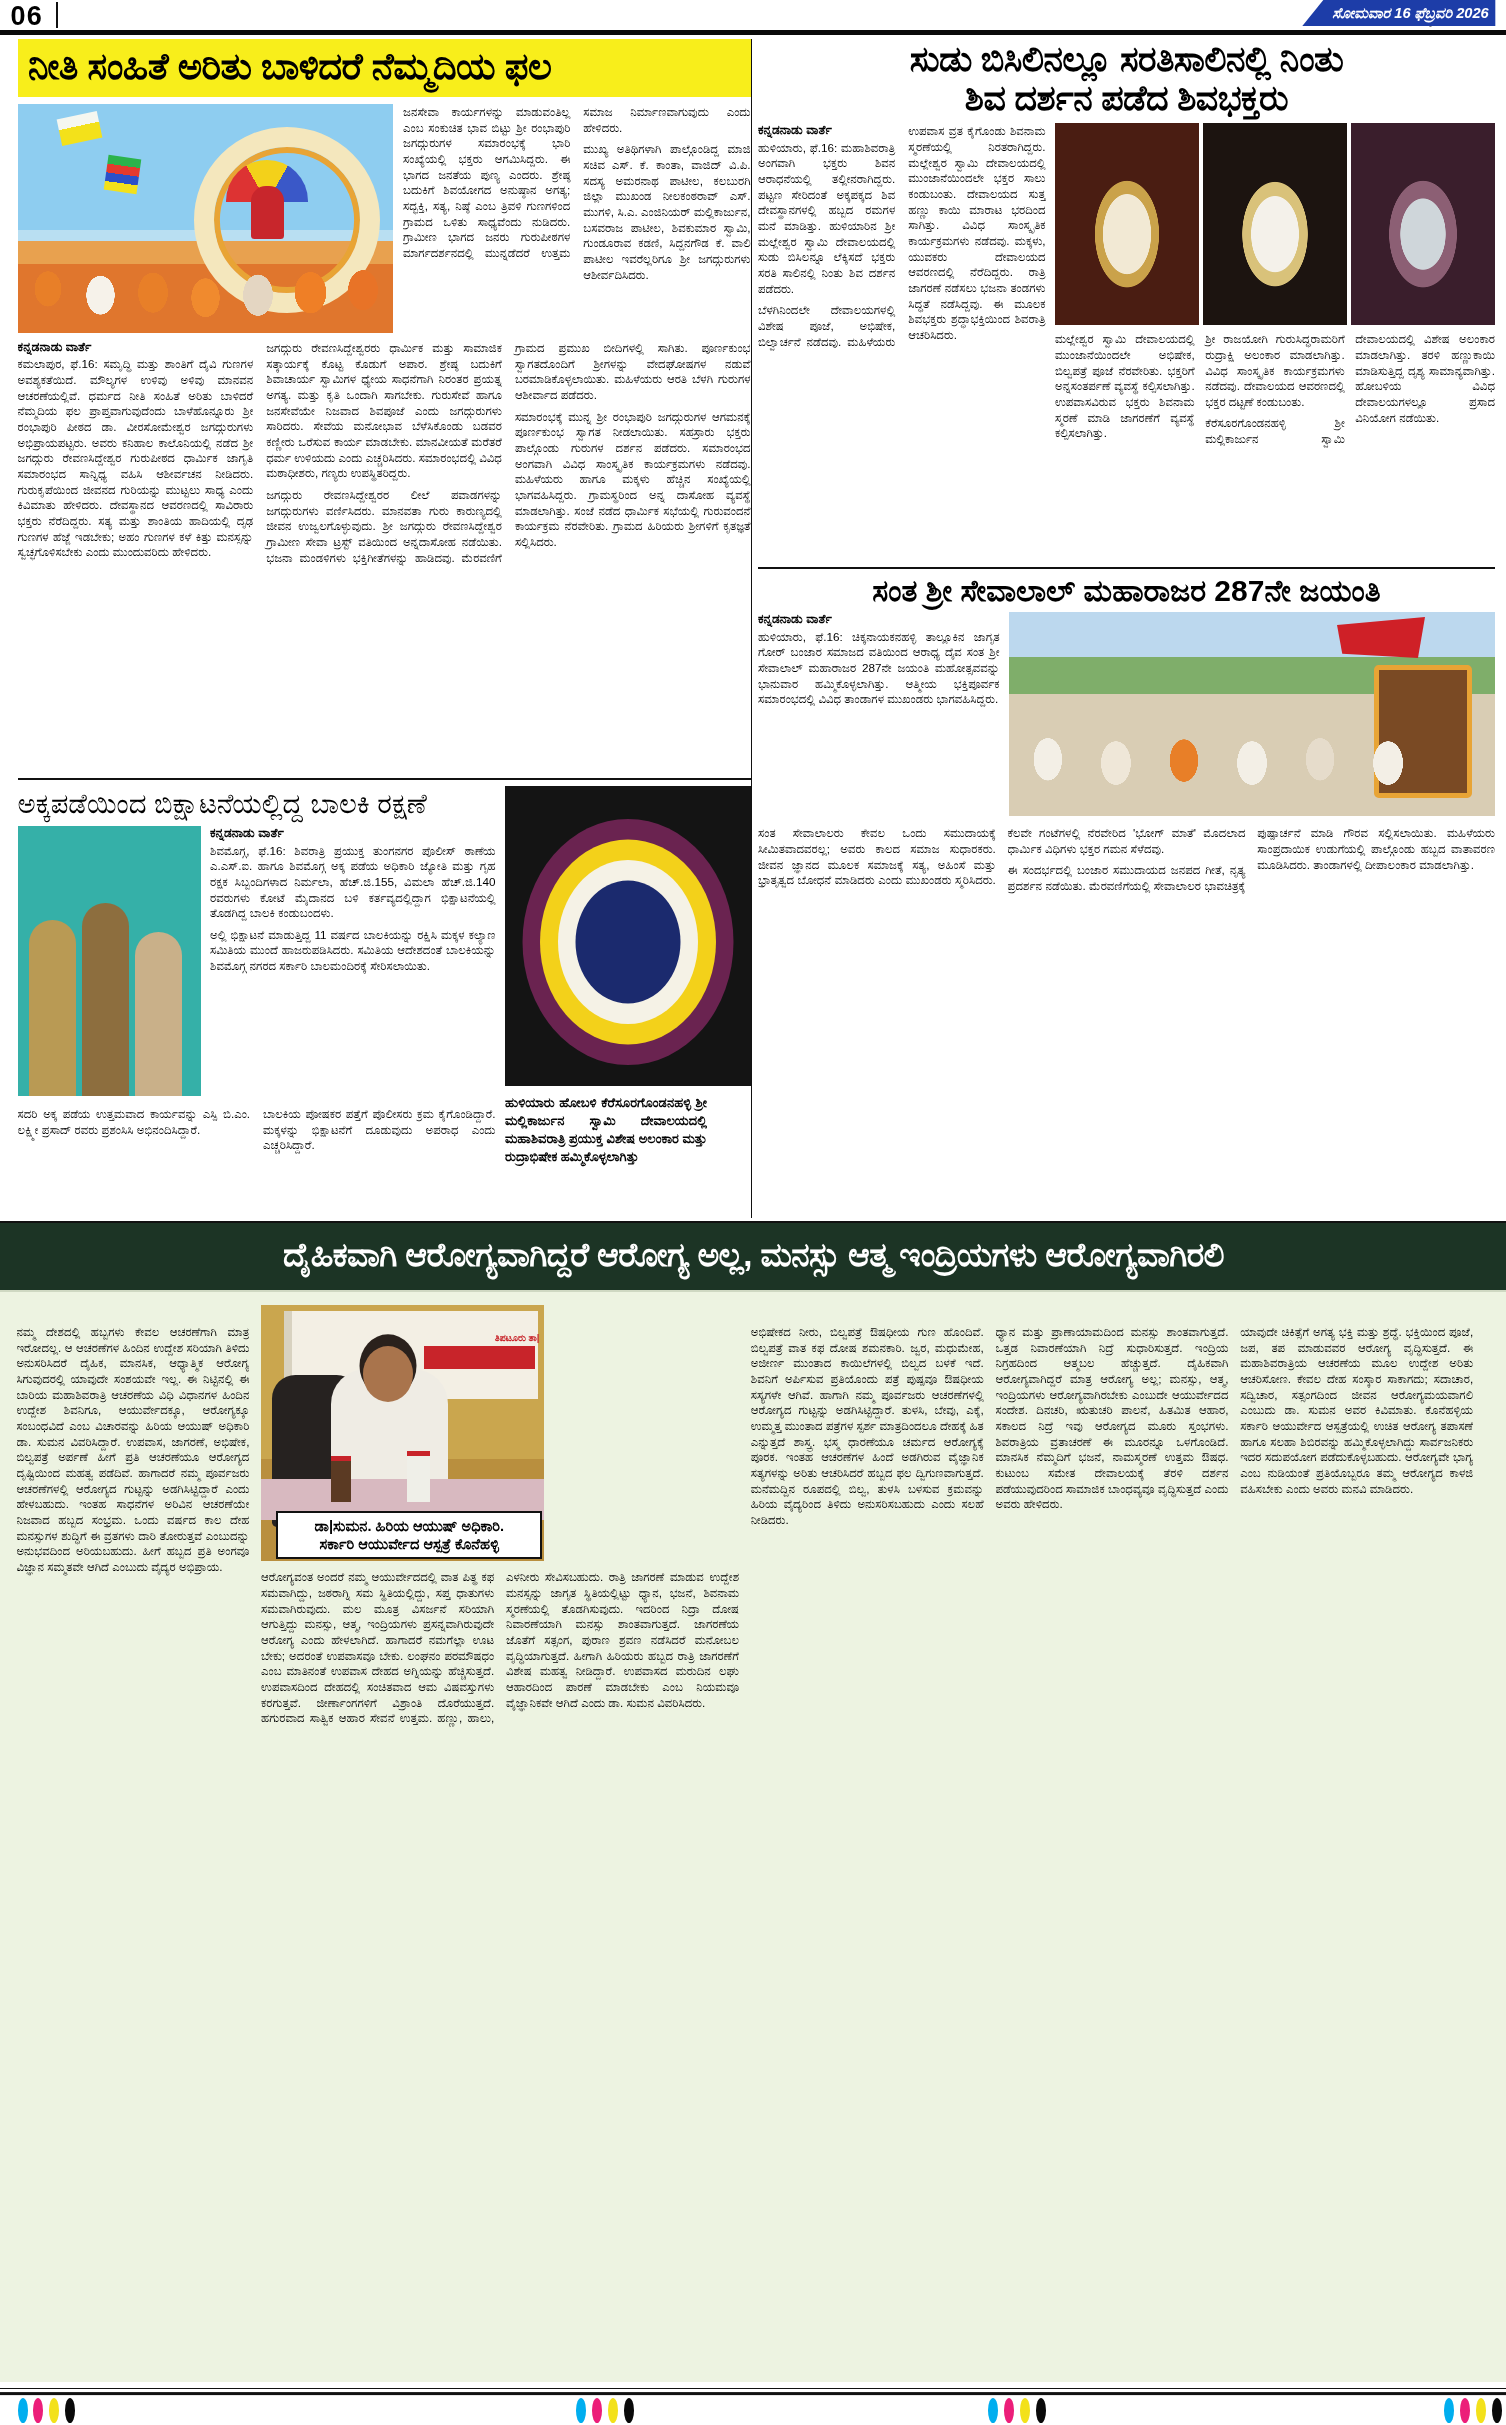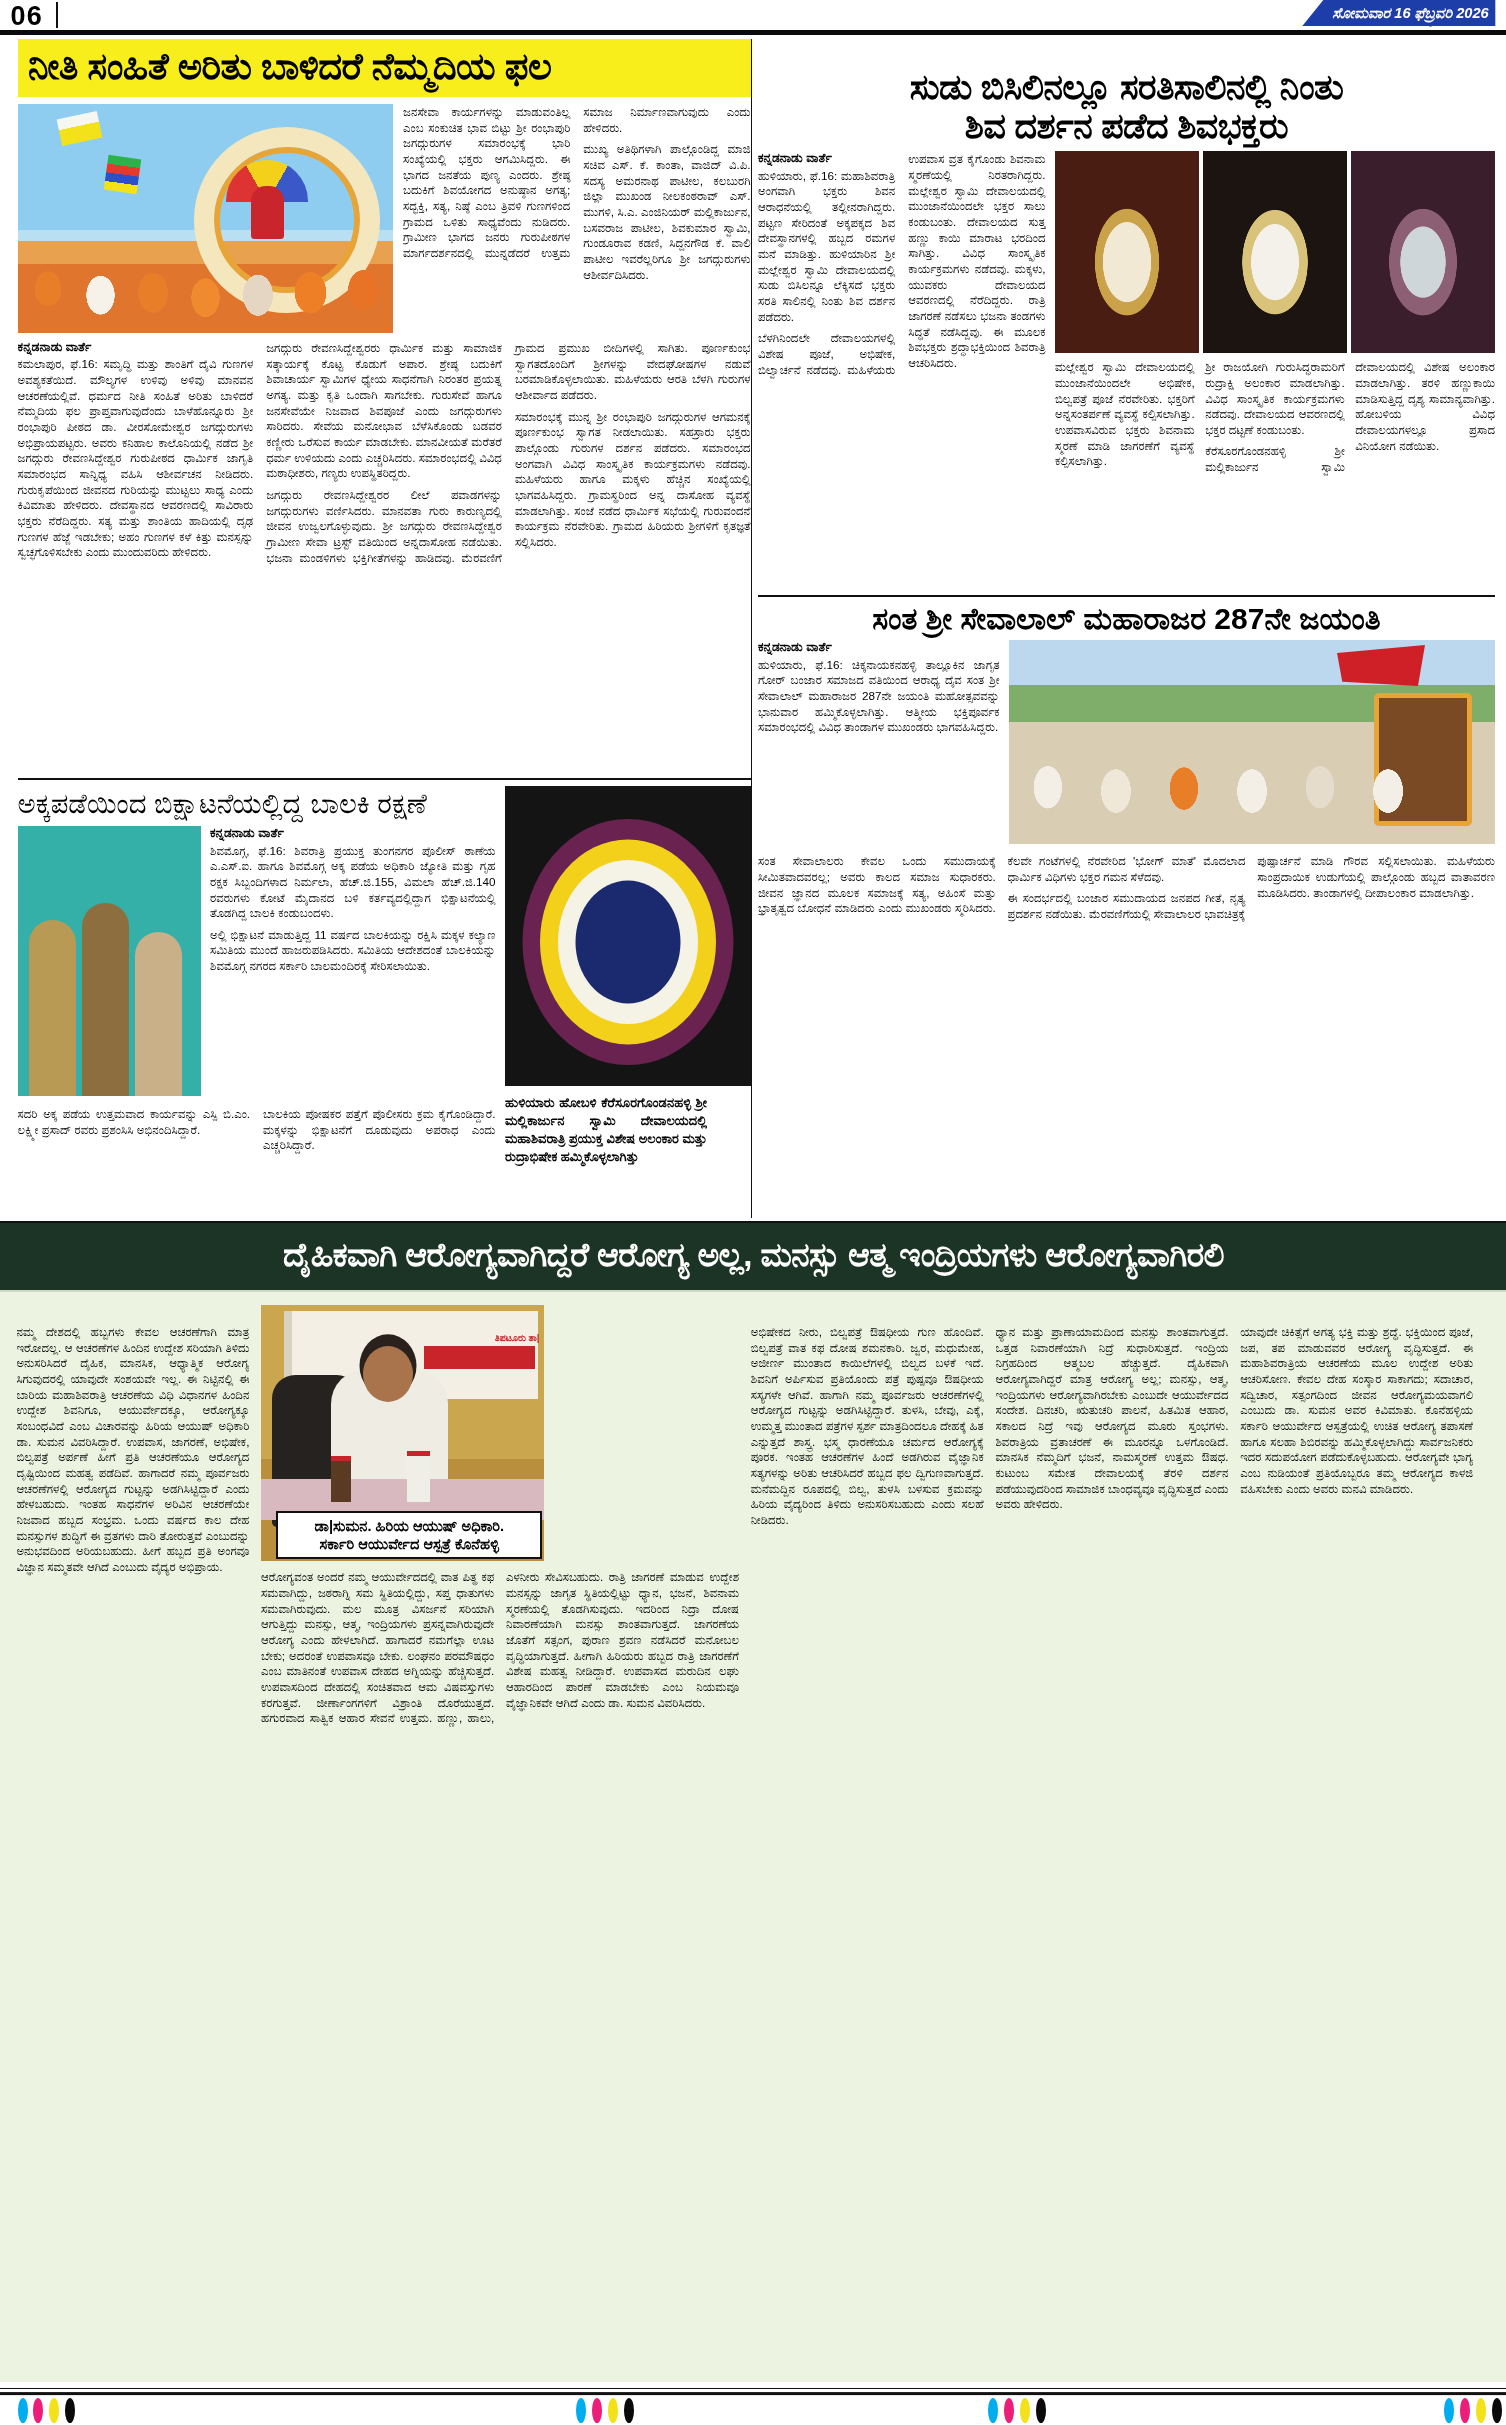--- a/index.html
+++ b/index.html
@@ -17,21 +17,21 @@
   .date-banner{position:absolute;right:0;top:0;width:193px;height:26px;background:#1d3da8;
       clip-path:polygon(21px 0,193px 0,193px 26px,0 26px);
       color:#fff;font-size:14.6px;font-weight:700;font-style:italic;
       display:flex;align-items:center;justify-content:center;padding-left:11.7px;}
   
   .byline{font-weight:700;font-size:12.3px;margin:0 0 2.3px 0;}
   .bodytext{font-size:11.7px;line-height:1.34;text-align:justify;margin:0 0 5.9px 0;}
   .cols2{column-count:2;column-gap:13px;overflow:hidden;}
   
   .left-half{position:absolute;left:17.6px;top:39px;width:733px;}
-  .right-half{position:absolute;left:758px;top:39px;width:737px;margin-top:28px;}
+  .right-half{position:absolute;left:758px;top:39px;width:737px;}
   .vert-divider{position:absolute;left:751px;top:39px;width:1.2px;height:1179px;background:#111;}
   .hrule{height:1.8px;background:#111;margin:5.9px 0;}
   .headline-yellow{background:#f8ee1b;font-size:37px;font-weight:900;line-height:1.0;
       padding:9.4px 10.5px 11.7px 10.5px;letter-spacing:-0.6px;}
   .headline-black{font-size:35px;font-weight:900;line-height:1.12;text-align:center;letter-spacing:-0.6px;}
   .headline-mid{font-size:30px;font-weight:900;line-height:1.05;text-align:center;margin:3.5px 0 5.9px 0;}
   .headline-small{font-size:27.5px;font-weight:400;line-height:1.05;margin:4.7px 0 7px 0;}
   .a1-row{display:flex;gap:10.5px;margin-top:7px;height:229px;overflow:hidden;}
   .a1-below{height:432px;margin-top:7px;column-count:3;column-gap:13px;overflow:hidden;}
   

